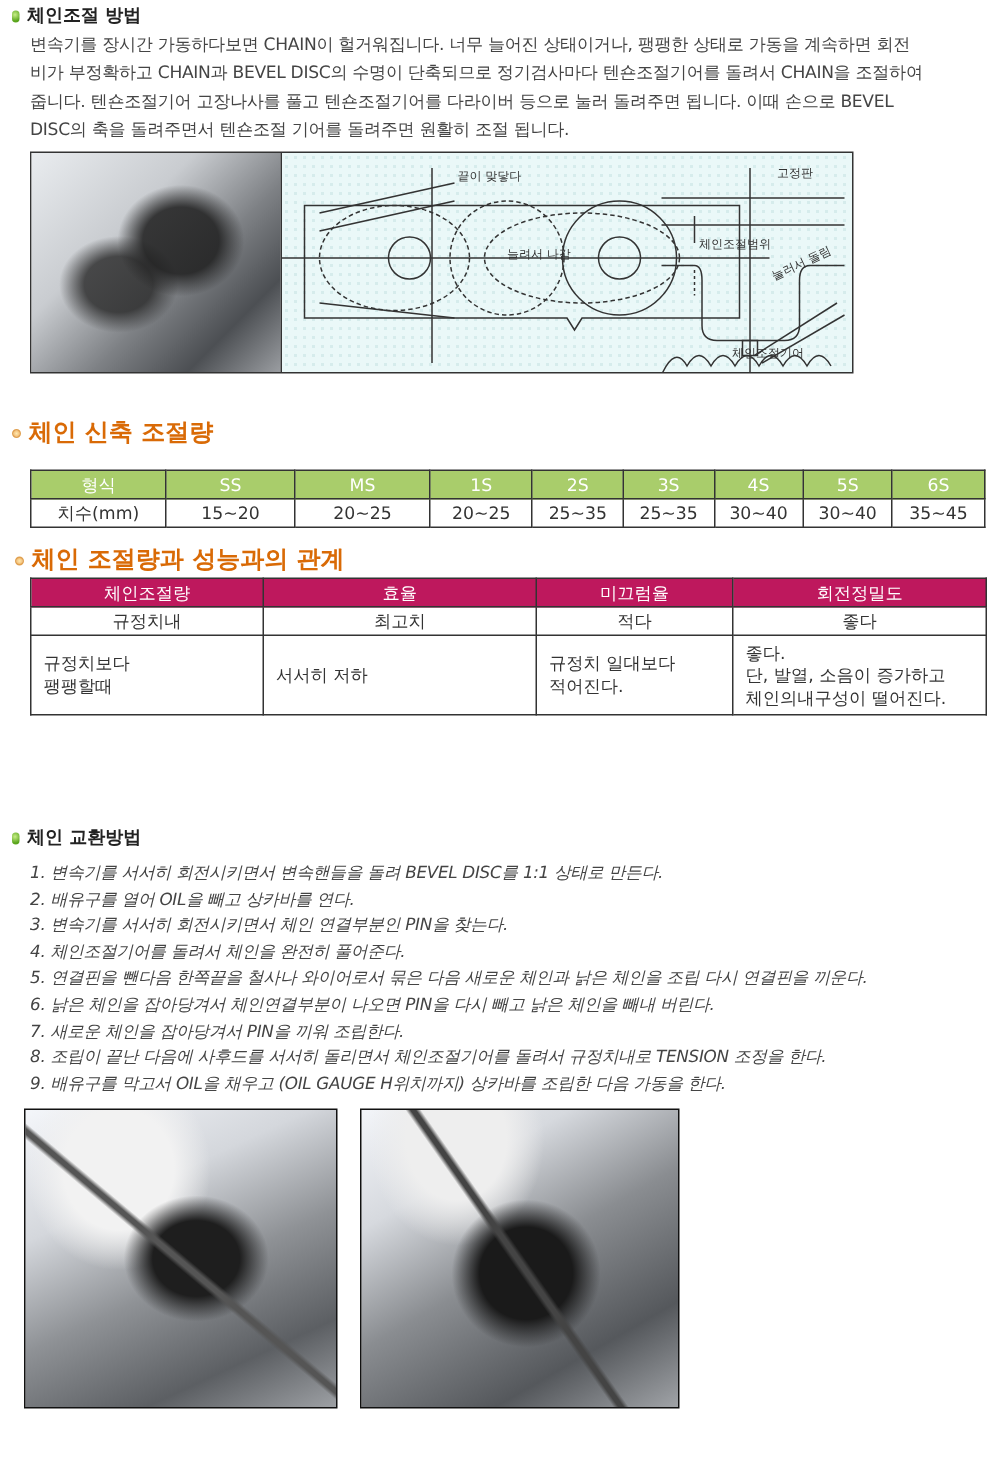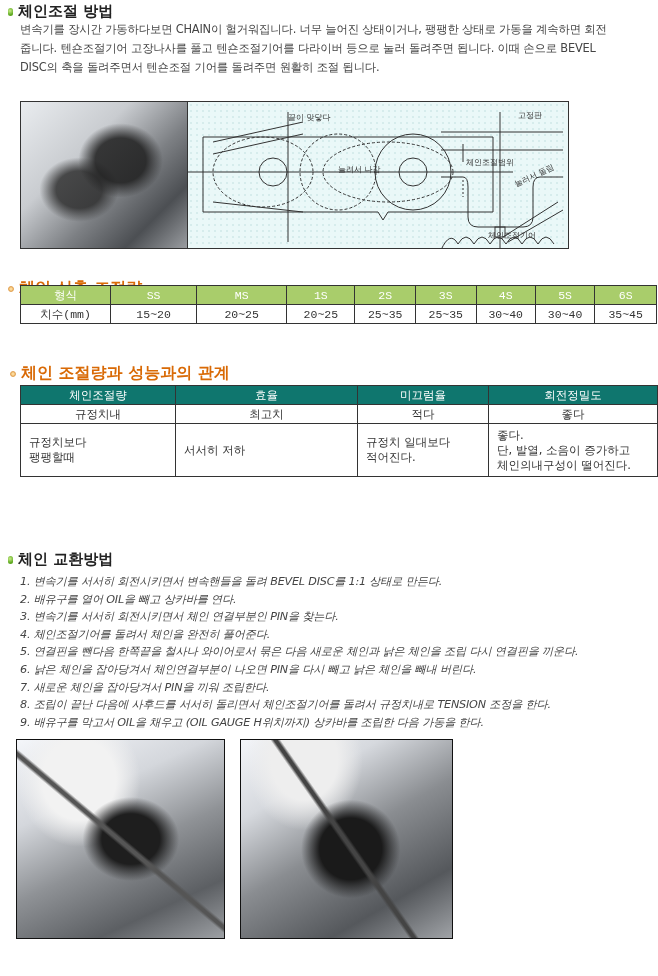--- a/index.html
+++ b/index.html
@@ -4,21 +4,21 @@
 <style>
   html, body { margin: 0; padding: 0; background: #ffffff; }
   body {
     width: 658px; height: 976px; position: relative; overflow: hidden;
     font-family: "DejaVu Sans", "Liberation Sans", sans-serif;
     color: #333333;
   }
 
   
   .sec-title {
-    position: absolute; left: 8px; font-size: 15px; font-weight: bold;
+    position: absolute; left: 8px; font-size: 12px; font-weight: bold;
     color: #222222; display: flex; align-items: center; gap: 5px; white-space: nowrap;
   }
   .sec-title.orange { color: #d96a06; font-size: 16px; }
   .dot-green {
     width: 5px; height: 8px; border-radius: 3px;
     background: radial-gradient(circle at 40% 35%, #c8ee88, #5aa51c 70%);
     display: inline-block;
   }
   .dot-orange {
     width: 6px; height: 6px; border-radius: 50%;
@@ -59,21 +59,21 @@
   table.spec td {
     border: 1px solid #333333; text-align: center; font-size: 11.5px;
     color: #333333; padding: 0; height: 18px;
   }
   table.spec tr.head td { background: #a9cd6b; color: #ffffff; }
 
   table.rel td {
     border: 1px solid #333333; font-size: 11.5px; color: #333333; padding: 0;
     vertical-align: middle;
   }
-  table.rel tr.head td { background: #0f766e; color: #ffffff; text-align: center; height: 18px; }
+  table.rel tr.head td { background: #be185d; color: #ffffff; text-align: center; height: 18px; }
   table.rel tr.first td { text-align: center; height: 18px; }
   table.rel tr.tall td { text-align: left; padding-left: 8px; line-height: 15px; }
   .ln { display: block; }
 
   
   .steps { position: absolute; left: 20px; top: 573px; width: 636px; margin: 0; padding: 0; list-style: none; font-style: italic; }
   .steps li { font-size: 11.2px; line-height: 17.6px; color: #444444; white-space: nowrap; letter-spacing: -0.2px; }
 
   .photo2 {
     position: absolute; border: 1px solid #111; box-sizing: border-box;
@@ -98,20 +98,21 @@
 </head>
 <body>
 
 <div class="sec-title" style="top:2px;">
   <span class="dot-green"></span>
   <span>체인조절 방법</span>
 </div>
 
 <div class="para">
   <span class="ln">변속기를 장시간 가동하다보면 CHAIN이 헐거워집니다. 너무 늘어진 상태이거나, 팽팽한 상태로 가동을 계속하면 회전</span>
+  <span class="ln">비가 부정확하고 CHAIN과 BEVEL DISC의 수명이 단축되므로 정기검사마다 텐숀조절기어를 돌려서 CHAIN을 조절하여</span>
   <span class="ln">줍니다. 텐숀조절기어 고장나사를 풀고 텐숀조절기어를 다라이버 등으로 눌러 돌려주면 됩니다. 이때 손으로 BEVEL</span>
   <span class="ln">DISC의 축을 돌려주면서 텐숀조절 기어를 돌려주면 원활히 조절 됩니다.</span>
 </div>
 
 <div class="figure-box">
   <div class="photo"></div>
   <div class="diagram">
     <svg width="381" height="146" viewBox="0 0 381 146" style="position:absolute;left:0;top:0;">
       <g fill="none" stroke="#333" stroke-width="1">
 
@@ -133,35 +134,35 @@
         <line x1="253" y1="30" x2="375" y2="30"></line>
         <line x1="253" y1="48" x2="375" y2="48"></line>
         <path d="M253 75 L275 75 Q280 75 280 85 L280 115 Q280 125 290 125 L335 125 Q345 125 345 115 L345 85 Q345 75 352 75 L375 75"></path>
         <line x1="312" y1="10" x2="312" y2="146"></line>
         <rect x="307" y="125" width="10" height="10"></rect>
         <path d="M253 148 Q262 128 270 142 Q278 128 286 142 Q294 128 302 142 Q310 128 318 142 Q326 128 334 142 Q342 128 350 142 Q358 128 366 142"></path>
         <line x1="315" y1="135" x2="370" y2="100"></line>
         <line x1="320" y1="140" x2="375" y2="108"></line>
       </g>
     </svg>
-    <span class="diag-label" style="left:100px;top:10px;">끝이 맞닿다</span>
+    <span class="diag-label" style="left:100px;top:10px;padding-left:17px;">끝이 맞닿다</span>
     <span class="diag-label" style="left:278px;top:55px;">체인조절범위</span>
     <span class="diag-label" style="left:150px;top:62px;">늘려서 나감</span>
     <span class="diag-label" style="left:330px;top:8px;">고정판</span>
     <span class="diag-label" style="left:325px;top:68px;transform:rotate(-25deg);">눌러서 돌림</span>
     <span class="diag-label" style="left:300px;top:128px;">체인조절기어</span>
   </div>
 </div>
 
 <div class="sec-title orange" style="top:278px;">
   <span class="dot-orange"></span>
   <span>체인 신축 조절량</span>
 </div>
 
-<table class="spec" style="left:20px;top:285px;width:637px;font-family:Liberation Mono, monospace;">
+<table class="spec" style="left:20px;top:313px;width:637px;">
   <colgroup>
     <col style="width:82px">
       <col style="width:78px">
       <col style="width:82px">
       <col style="width:62px">
       <col style="width:55px">
       <col style="width:55px">
       <col style="width:54px">
       <col style="width:54px">
       <col style="width:56px">

